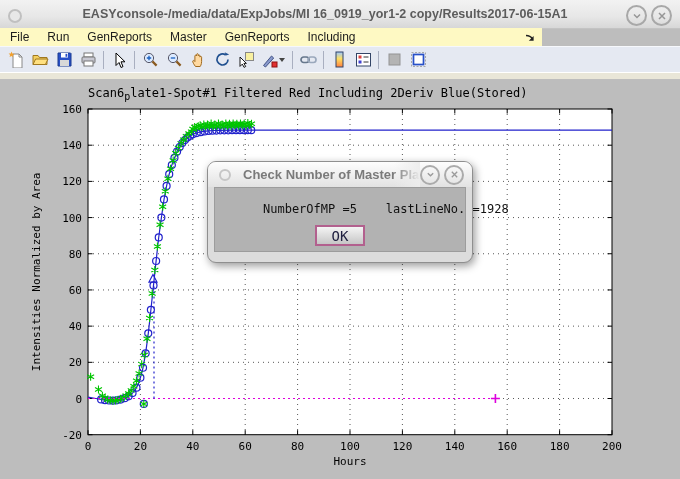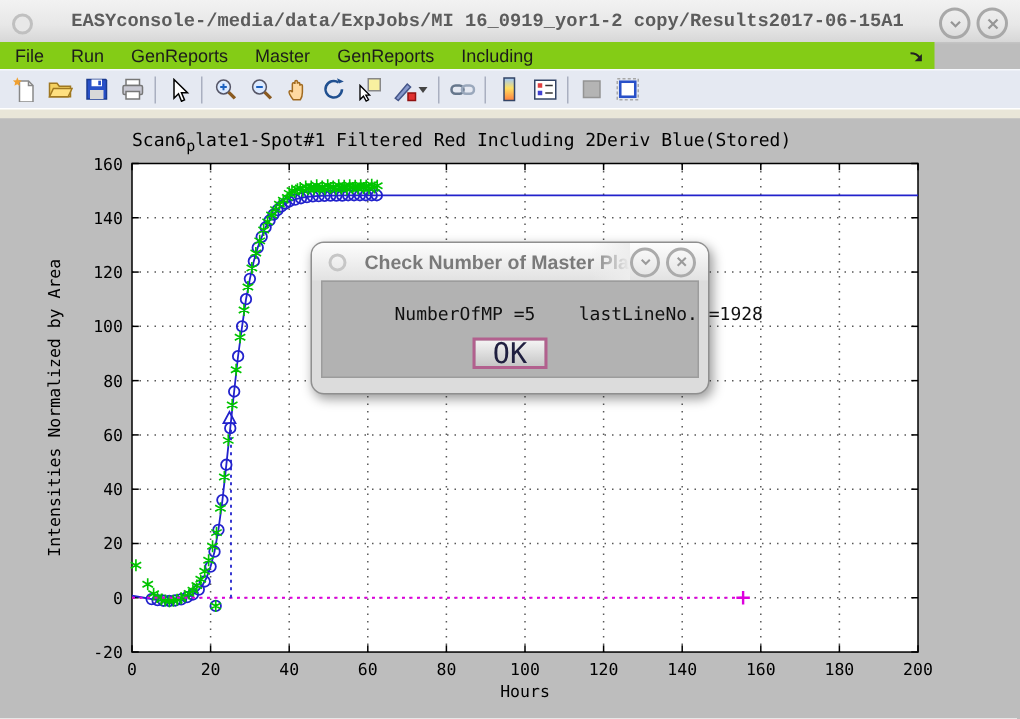--- a/index.html
+++ b/index.html
@@ -2,32 +2,32 @@
 <html><head>
 <meta charset="utf-8">
 <style>
   html,body{margin:0;padding:0;}
   body{font-family:"Liberation Sans", sans-serif;}
   #app{position:relative;width:680px;height:479px;background:#bdbdbd;overflow:hidden;}
 
   
   .titlebar{position:absolute;left:0;top:0;width:680px;height:28px;
     background:linear-gradient(#f2f2f2,#e7e7e7 60%,#d7d7d7);
-    border-bottom:1px solid #c3c3c3;font-family:Liberation Mono, monospace;}
+    border-bottom:1px solid #c3c3c3;}
   .win-menu-circle{position:absolute;left:8px;top:9px;width:10px;height:10px;border-radius:50%;
     border:2px solid #c0c0c0;background:#e8e8e8;}
   .win-title{position:absolute;left:40px;right:70px;top:0;height:28px;line-height:28px;
     text-align:center;font-weight:bold;font-size:12.5px;color:#5c5c5c;
     white-space:nowrap;overflow:hidden;}
   .circle-btn{position:absolute;top:5px;width:17px;height:17px;border-radius:50%;
     border:2px solid #a8a8a8;background:transparent;display:flex;align-items:center;justify-content:center;}
   .circle-btn svg{display:block;}
 
   
-  .menubar{position:absolute;left:0;top:28px;width:623px;height:18px;background:#84cc16;
+  .menubar{position:absolute;left:0;top:28px;width:542px;height:18px;background:#fef9c3;
     display:flex;align-items:flex-start;}
   .menu-item{font-size:12px;color:#1c1c1c;padding:0 9px;height:18px;line-height:18px;cursor:default;}
   .menu-item:first-child{padding-left:10px;}
   .menu-dock-arrow{position:absolute;right:6px;top:3px;width:12px;height:12px;}
 
   
   .toolbar{position:absolute;left:0;top:46px;width:680px;height:26px;background:#e5e9f2;
     border-top:1px solid #f6f8fc;display:flex;align-items:center;padding-left:4px;box-sizing:border-box;}
   .tb-btn{width:24px;height:22px;display:flex;align-items:center;justify-content:center;border-radius:2px;}
   .tb-sep{width:1px;height:18px;background:#a9afc0;margin:0 3px;}
@@ -57,21 +57,21 @@
     background:linear-gradient(to right, rgba(238,238,238,0), #ededed);}
   .dlg-btn{width:16px;height:16px;border-radius:50%;border:2px solid #ababab;flex:0 0 auto;
     display:flex;align-items:center;justify-content:center;margin-right:4px;background:transparent;}
   .dlg-btn.last{margin-right:8px;}
   .dlg-body{position:absolute;left:6px;right:6px;top:25px;bottom:10px;
     background:#b2b2b2;border:1px solid #9c9c9c;box-sizing:border-box;}
   .dlg-text{position:absolute;left:8px;top:14px;font-family:"DejaVu Sans Mono", monospace;
     font-size:12px;color:#101010;white-space:pre;padding-left:40px;}
   .ok-btn{position:absolute;left:50%;transform:translateX(-50%);top:37px;width:50px;height:21px;
     border:2px solid #b2608e;background:linear-gradient(#f4f4f4,#c6c6c6);
-    font-family:"DejaVu Sans Mono", monospace;font-size:19px;color:#202040;
+    font-family:"DejaVu Sans Mono", monospace;font-size:14px;color:#202040;
     display:flex;align-items:center;justify-content:center;box-sizing:border-box;}
 </style>
 </head>
 <body>
 
 <div id="app">
 
   <div class="titlebar">
     <div class="win-menu-circle"></div>
     <div class="win-title">EASYconsole-/media/data/ExpJobs/MI 16_0919_yor1-2 copy/Results2017-06-15A1</div>

